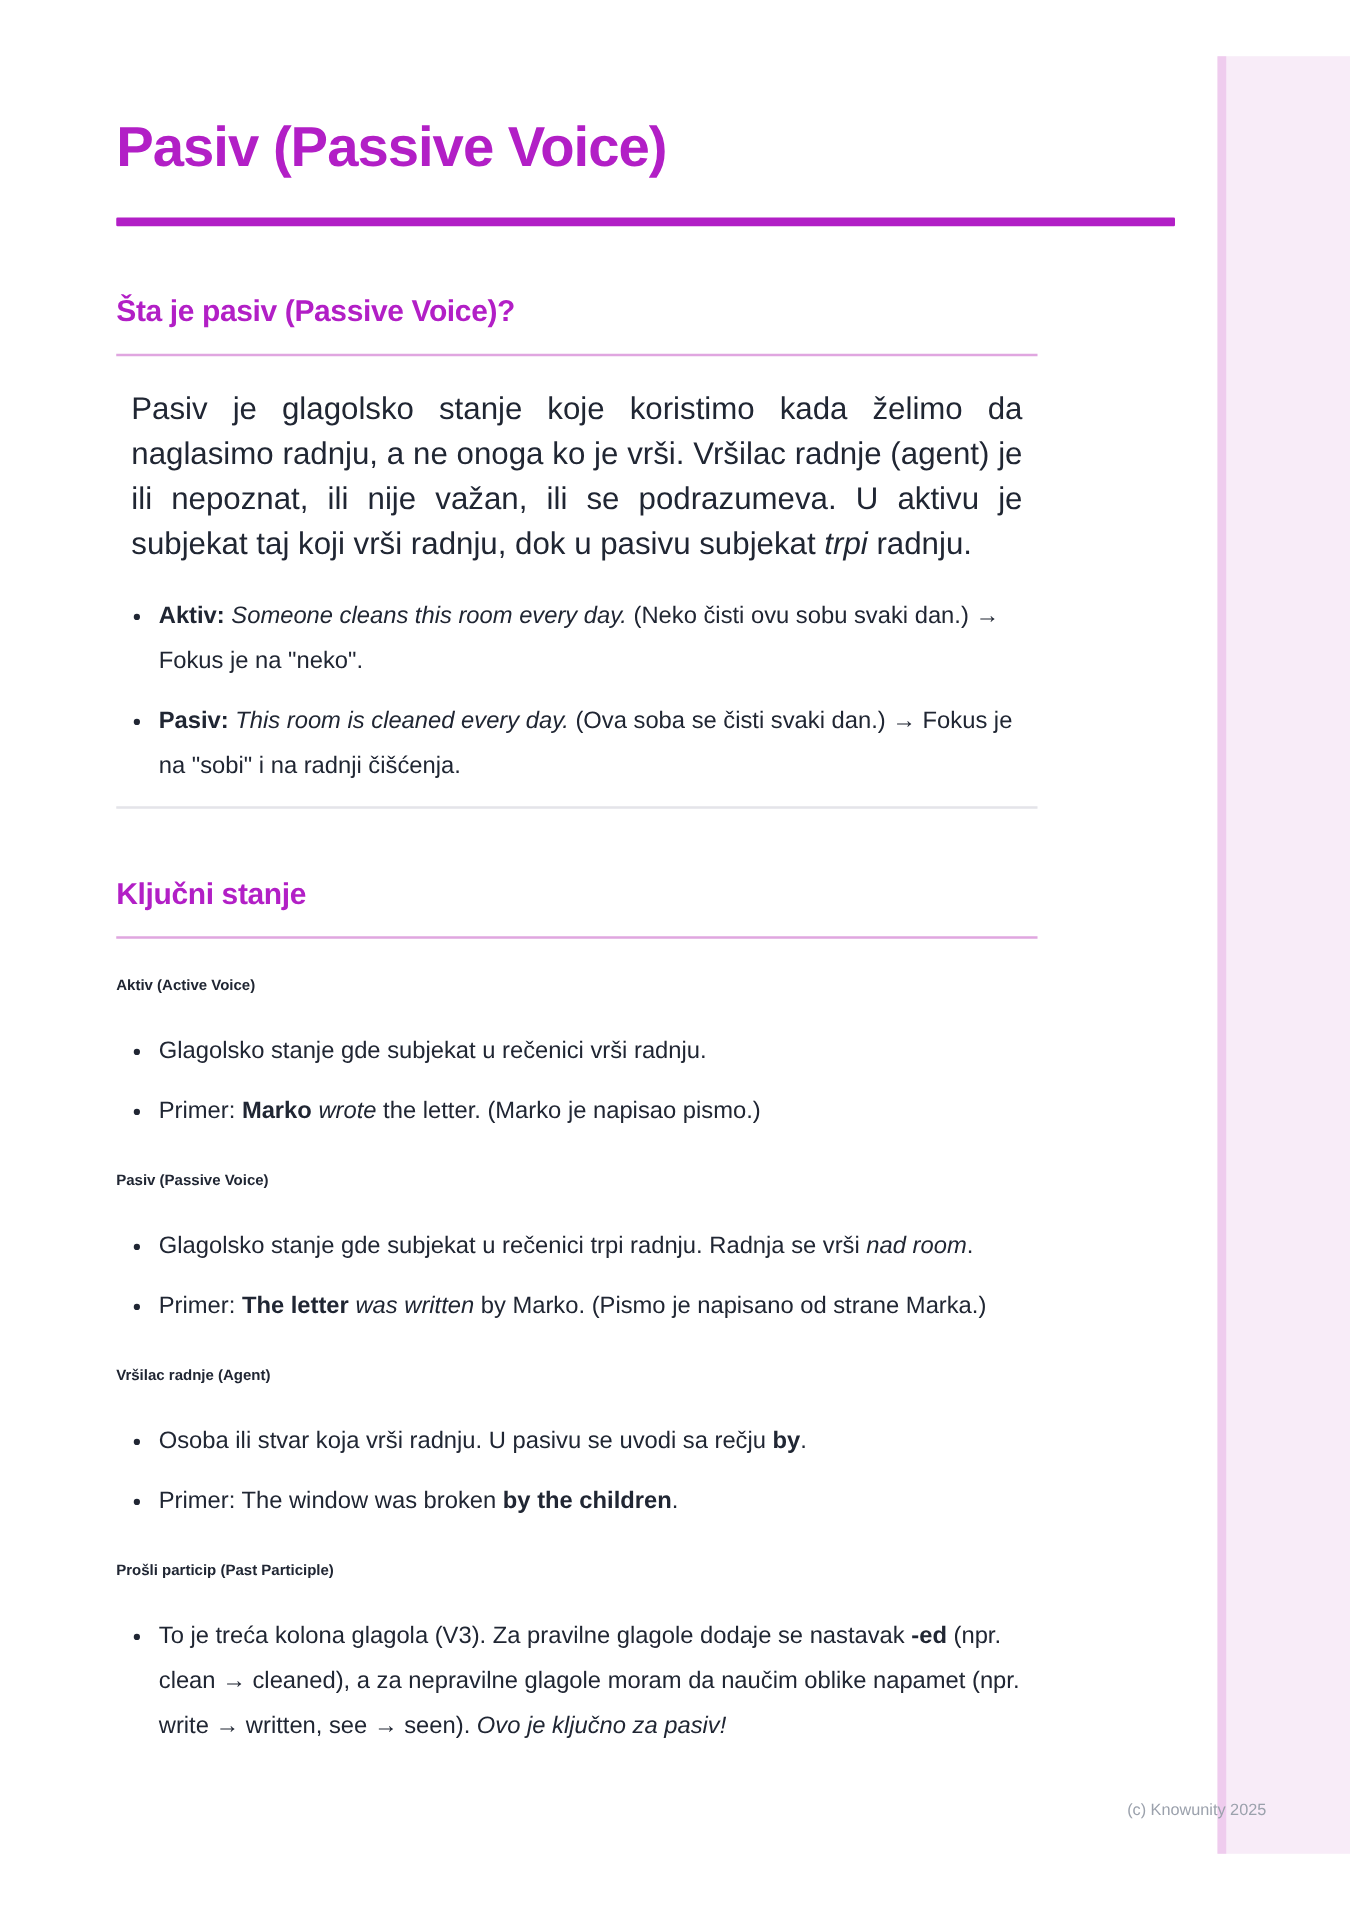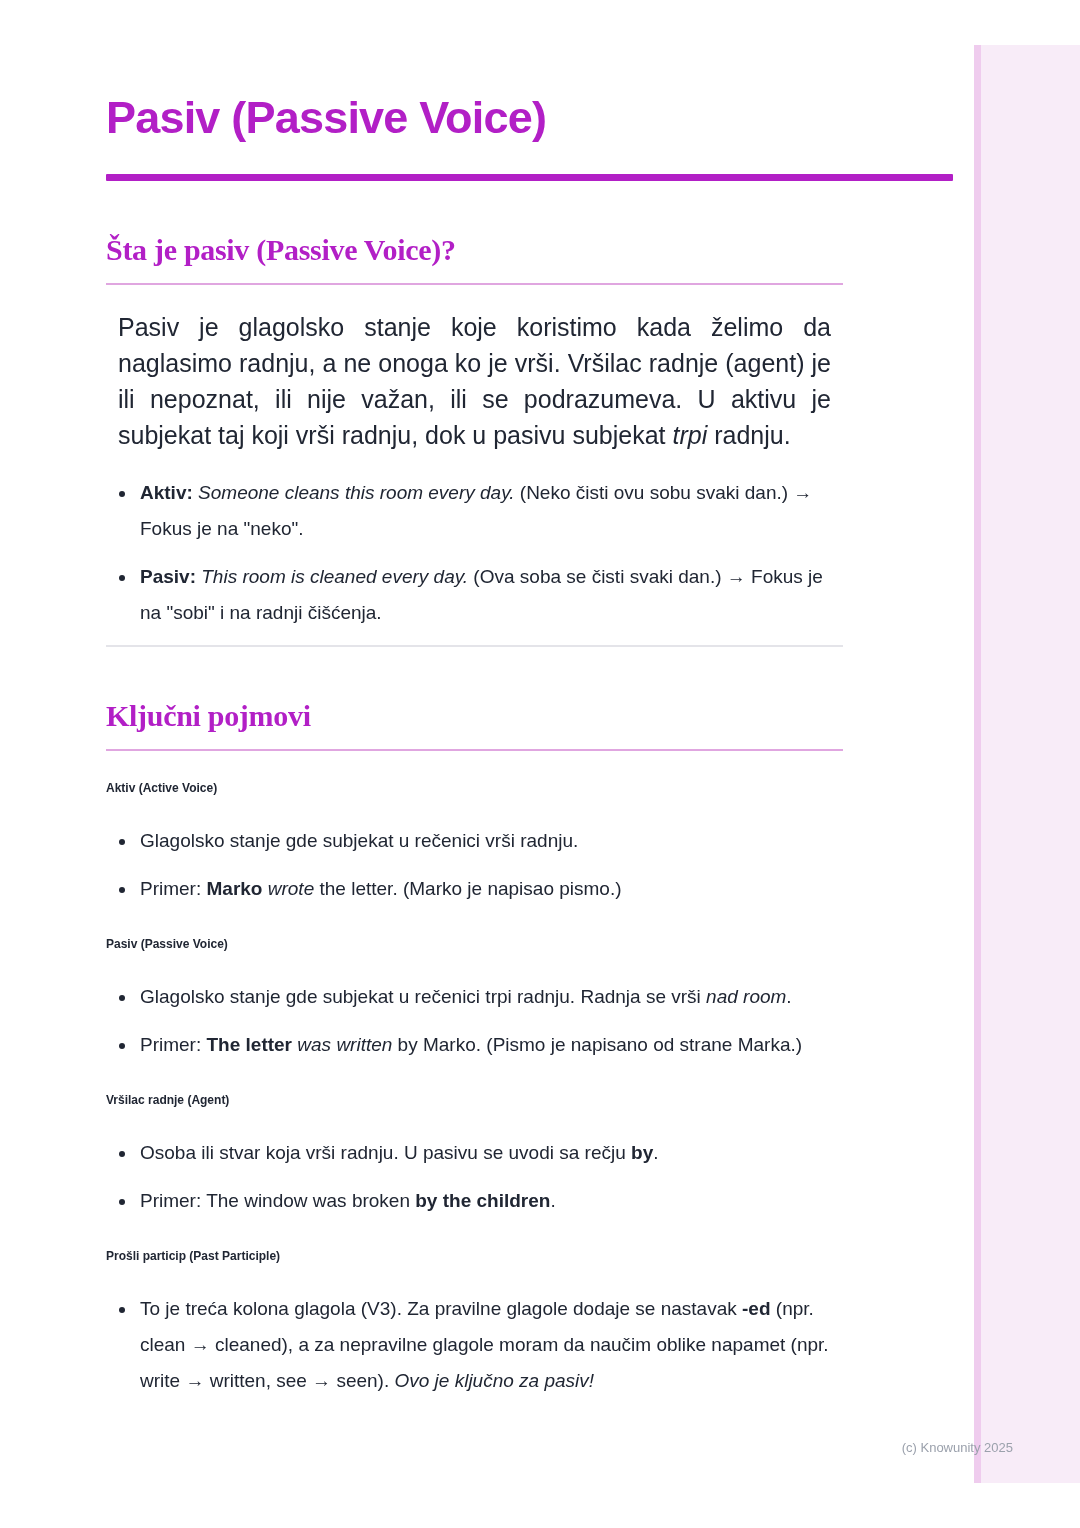--- a/index.html
+++ b/index.html
@@ -12,37 +12,36 @@
     color: var(--text, #202633);
   }
   .side-band {
     position: absolute; top: 45px; right: 0;
     width: 106px; height: 1438px;
     background: var(--side_band, #f8ecf8);
     border-left: 7px solid var(--side_band_edge, #efccee);
     z-index: 0;
   }
   .content {
-    position: absolute; top: 0; left: 106px;
+    position: absolute; top: 0; left: 93px;
     width: 737px; z-index: 1;
   }
   h1 {
     margin: 92px 0 0; font-size: 45px; line-height: 52px;
     font-weight: 700; letter-spacing: -0.8px;
     color: var(--accent, #b21fc6);
   }
   .title-rule {
     margin-top: 30px; width: 847px; height: 7px;
     background: var(--accent, #b21fc6); border-radius: 1px;
   }
   h2 {
-    margin: 50px 0 0; font-size: 30px; line-height: 38px;
+    margin: 50px 0 0; font-size: 24px; line-height: 38px;
     font-weight: 700; letter-spacing: -0.3px;
     color: var(--accent, #b21fc6);
-    font-family: Liberation Serif, serif;
   }
   .heading-rule {
     margin-top: 14px; width: 100%; height: 2px;
     background: var(--accent_rule_light, #e0a6e0);
   }
   p.lead {
     margin: 24px 12px 0; font-size: 25px; line-height: 36px;
     text-align: justify;
   }
   ul.bullets {
@@ -87,21 +86,21 @@
       <p class="lead"><span>Pasiv je glagolsko stanje koje koristimo kada želimo da naglasimo radnju, a ne onoga ko je vrši. Vršilac radnje (agent) je ili nepoznat, ili nije važan, ili se podrazumeva. U aktivu je subjekat taj koji vrši radnju, dok u pasivu subjekat </span><span class="rich-i">trpi</span><span> radnju.</span></p>
       <ul class="bullets">
         <li><span class="rich-b">Aktiv: </span><span class="rich-i">Someone cleans this room every day.</span><span> (Neko čisti ovu sobu svaki dan.) → Fokus je na "neko".</span></li>
         <li><span class="rich-b">Pasiv: </span><span class="rich-i">This room is cleaned every day.</span><span> (Ova soba se čisti svaki dan.) → Fokus je na "sobi" i na radnji čišćenja.</span></li>
       </ul>
     </section>
 
     <div class="divider"></div>
 
     <section>
-      <h2>Ključni pojmovi</h2>
+      <h2>Ključni stanje</h2>
       <div class="heading-rule"></div>
 
       <h3>Aktiv (Active Voice)</h3>
       <ul class="bullets">
         <li><span>Glagolsko stanje gde subjekat u rečenici vrši radnju.</span></li>
         <li><span>Primer: </span><span class="rich-b">Marko</span><span> </span><span class="rich-i">wrote</span><span> the letter. (Marko je napisao pismo.)</span></li>
       </ul>
 
       <h3>Pasiv (Passive Voice)</h3>
       <ul class="bullets">

